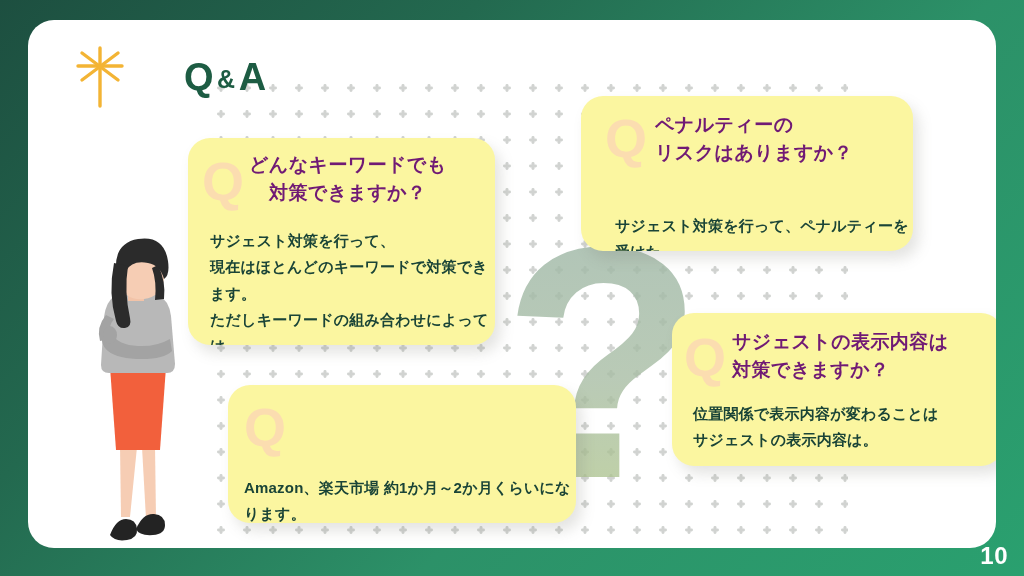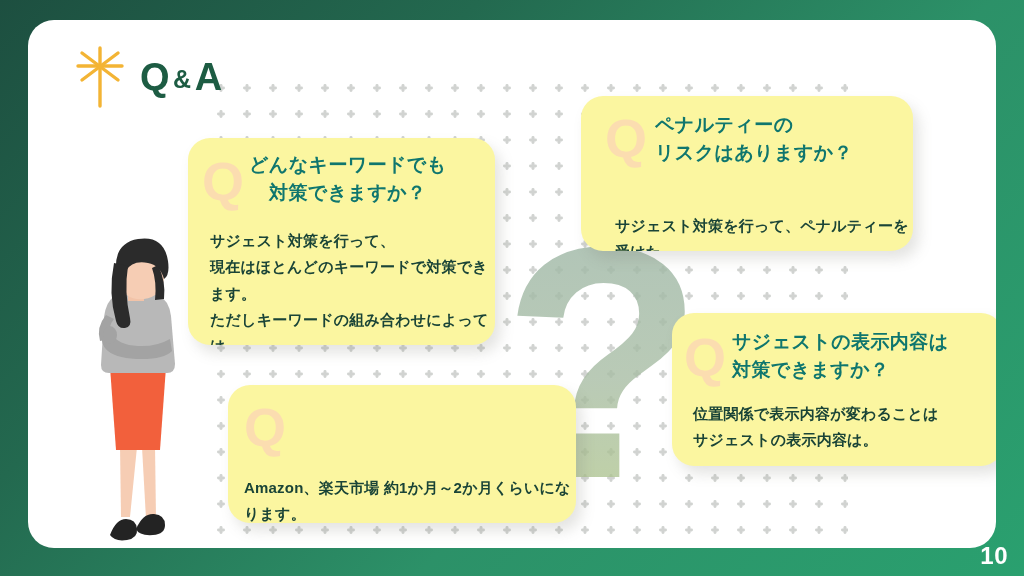--- a/index.html
+++ b/index.html
@@ -63,20 +63,21 @@
     gap: 12px;
   }
   #star-icon { width: 56px; height: 66px; display: block; }
   #page-title {
     font-size: 38px;
     font-weight: bold;
     color: #1d5c43;
     letter-spacing: .5px;
     line-height: 1;
     white-space: nowrap;
+    margin-left: 44px;
   }
   #page-title .amp {
     font-size: 25px;
     font-weight: bold;
     padding: 0 3px;
     vertical-align: 2px;
   }
 
   
   #person {
@@ -100,21 +101,21 @@
     font-size: 54px;
     font-weight: bold;
     color: #fbddb0;
     line-height: 1;
     font-family: "Liberation Sans", sans-serif;
   }
   .qa-head {
     position: absolute;
     font-size: 19px;
     font-weight: bold;
-    color: #0f766e;
+    color: #701a75;
     line-height: 1.45;
     letter-spacing: .4px;
     white-space: pre-line;
   }
   .qa-body {
     position: absolute;
     font-size: 15px;
     font-weight: bold;
     color: #1a4437;
     line-height: 1.75;

